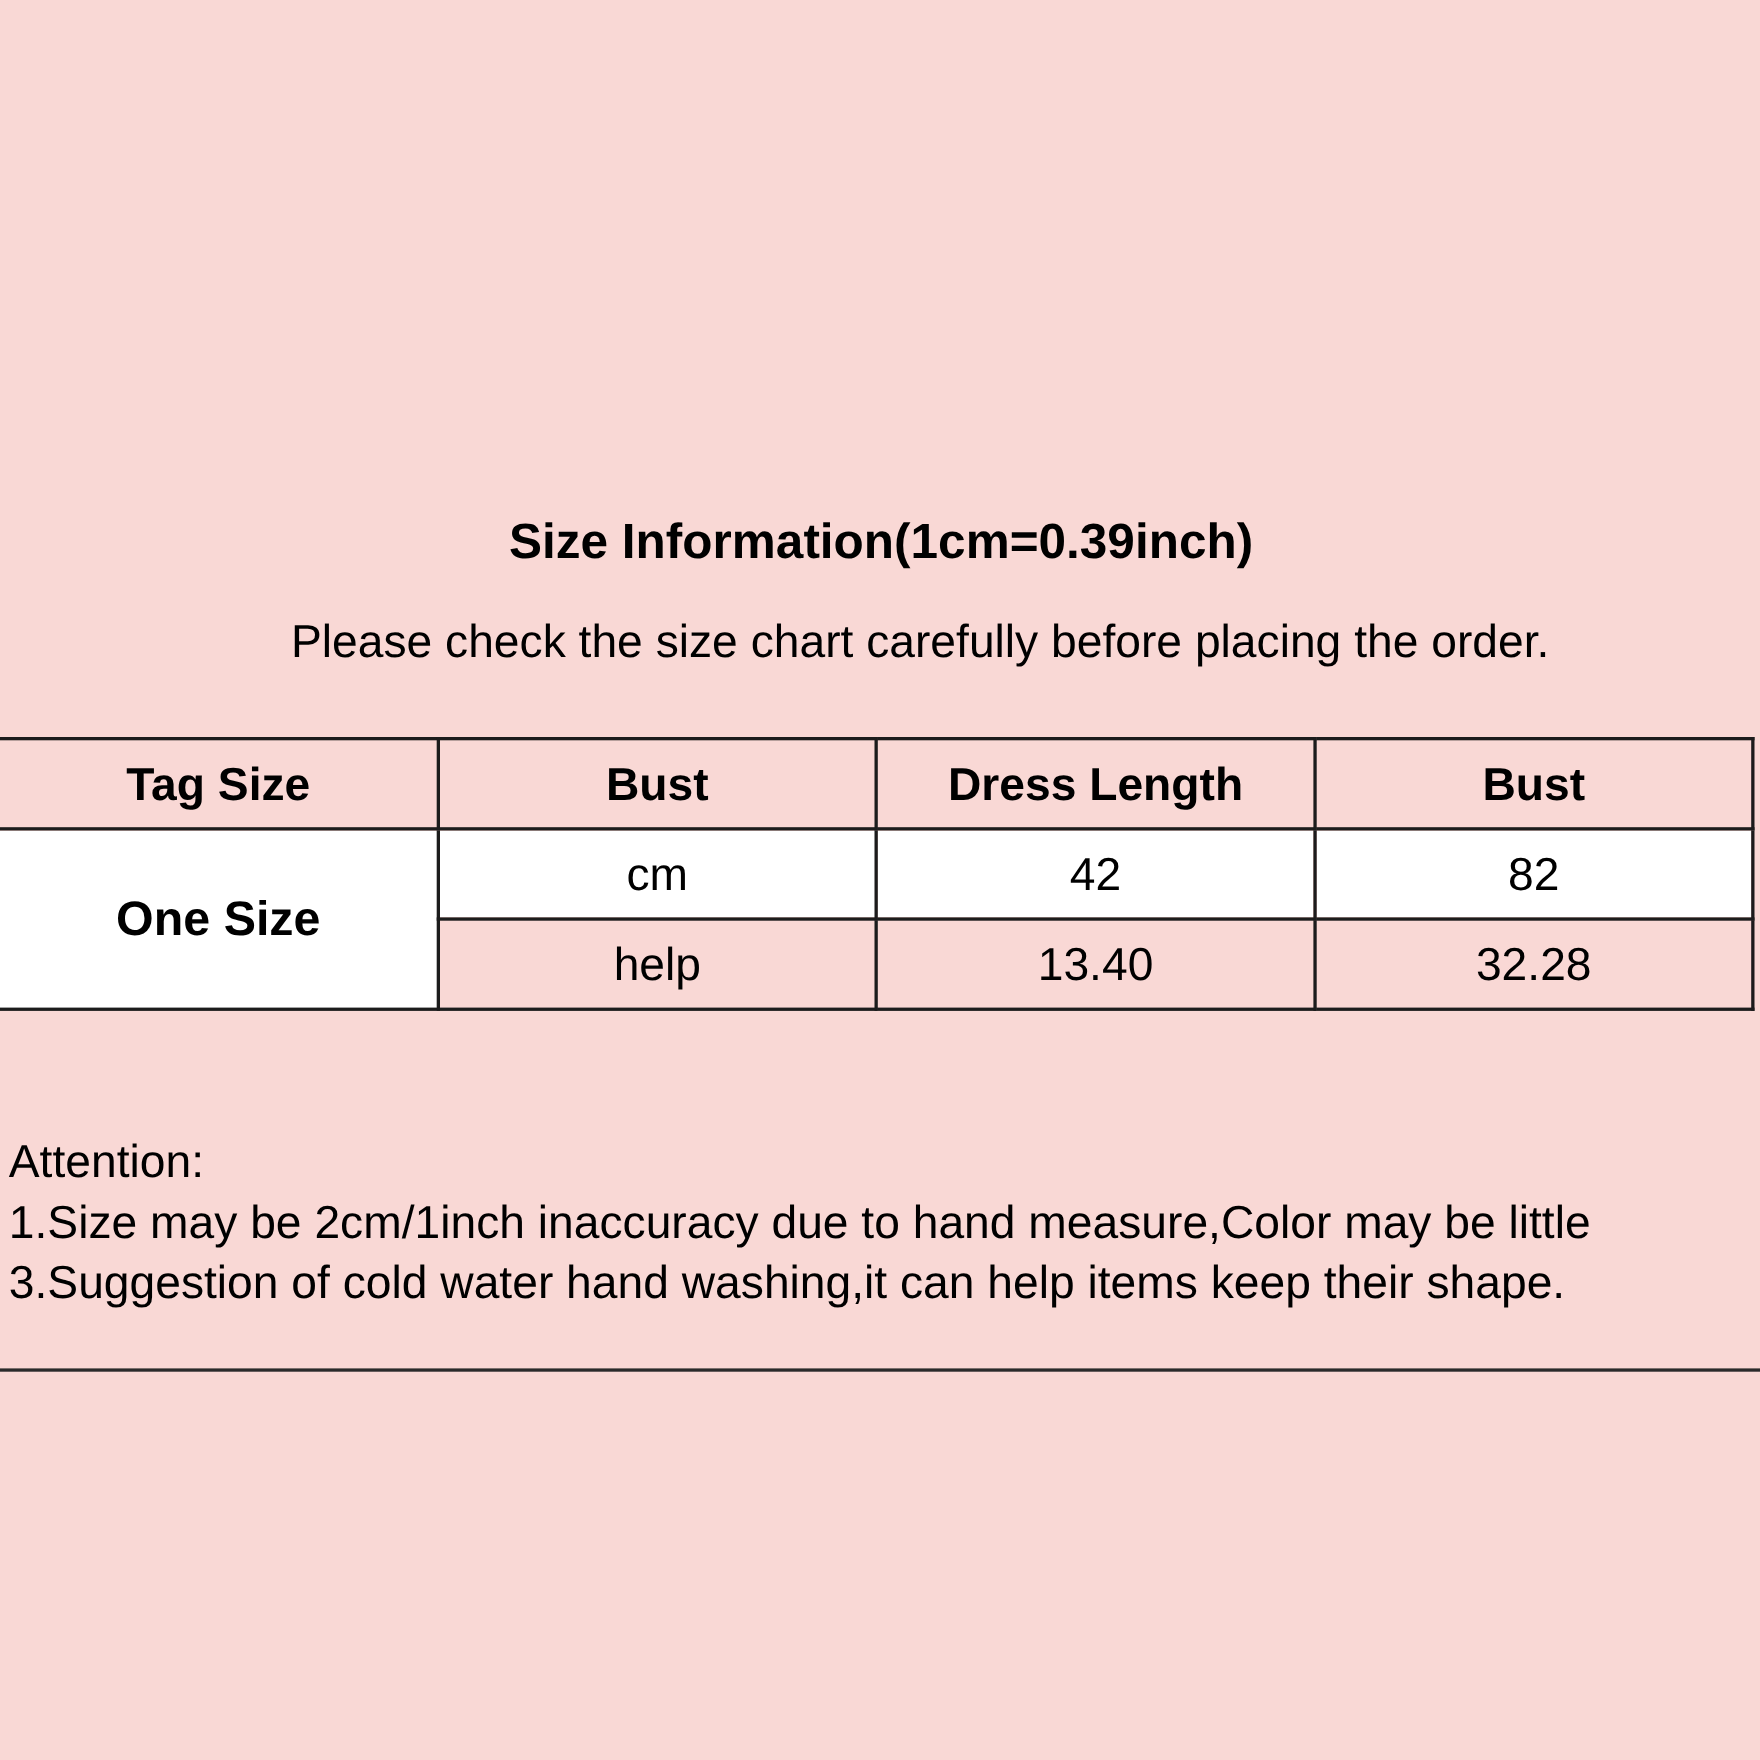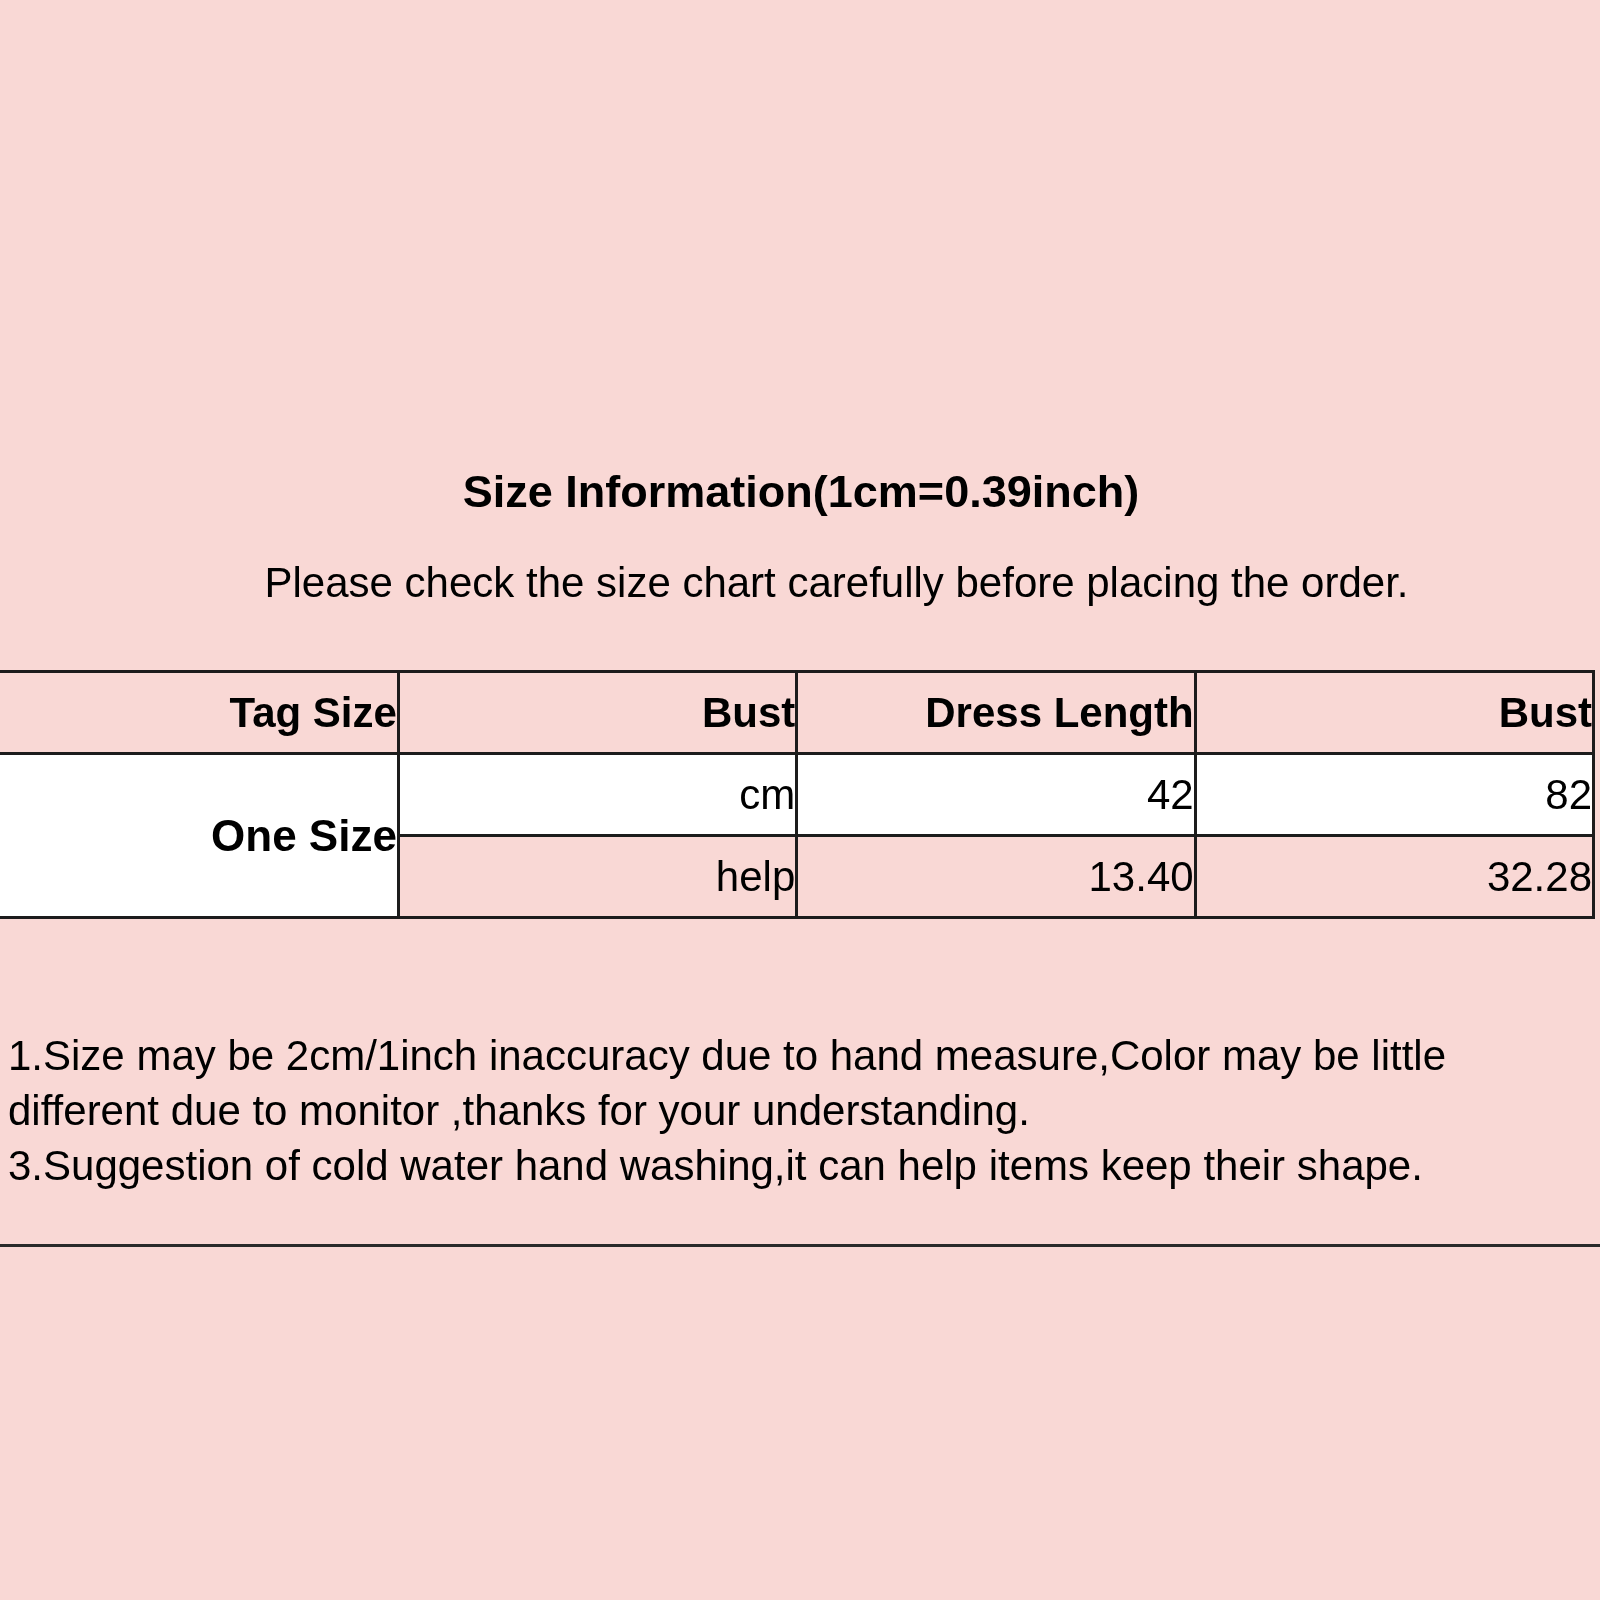--- a/index.html
+++ b/index.html
@@ -42,21 +42,21 @@
     position: absolute;
     top: 670px;
     left: 0;
     width: 1595px;
     border-collapse: collapse;
     table-layout: fixed;
   }
   table.size-table th,
   table.size-table td {
     border: 3px solid var(--border, #1c1c1c);
-    text-align: right;
+    text-align: center;
     vertical-align: middle;
     font-size: 42px;
     height: 79px;
     padding: 0;
     background: var(--row_white, #ffffff);
     overflow: hidden;
   }
   table.size-table th:first-child,
   table.size-table td:first-child {
     border-left: none;
@@ -119,20 +119,20 @@
       </tr>
       <tr class="row-pink">
         <td>help</td>
         <td>13.40</td>
         <td>32.28</td>
       </tr>
     </tbody>
   </table>
 
   <div class="attention">
+    <div>Attention:</div>
     <div>1.Size may be 2cm/1inch inaccuracy due to hand measure,Color may be little</div>
-    <div>different due to monitor ,thanks for your understanding.</div>
     <div>3.Suggestion of cold water hand washing,it can help items keep their shape.</div>
   </div>
 
   <div class="divider"></div>
 
 </div>
 
 </body></html>

